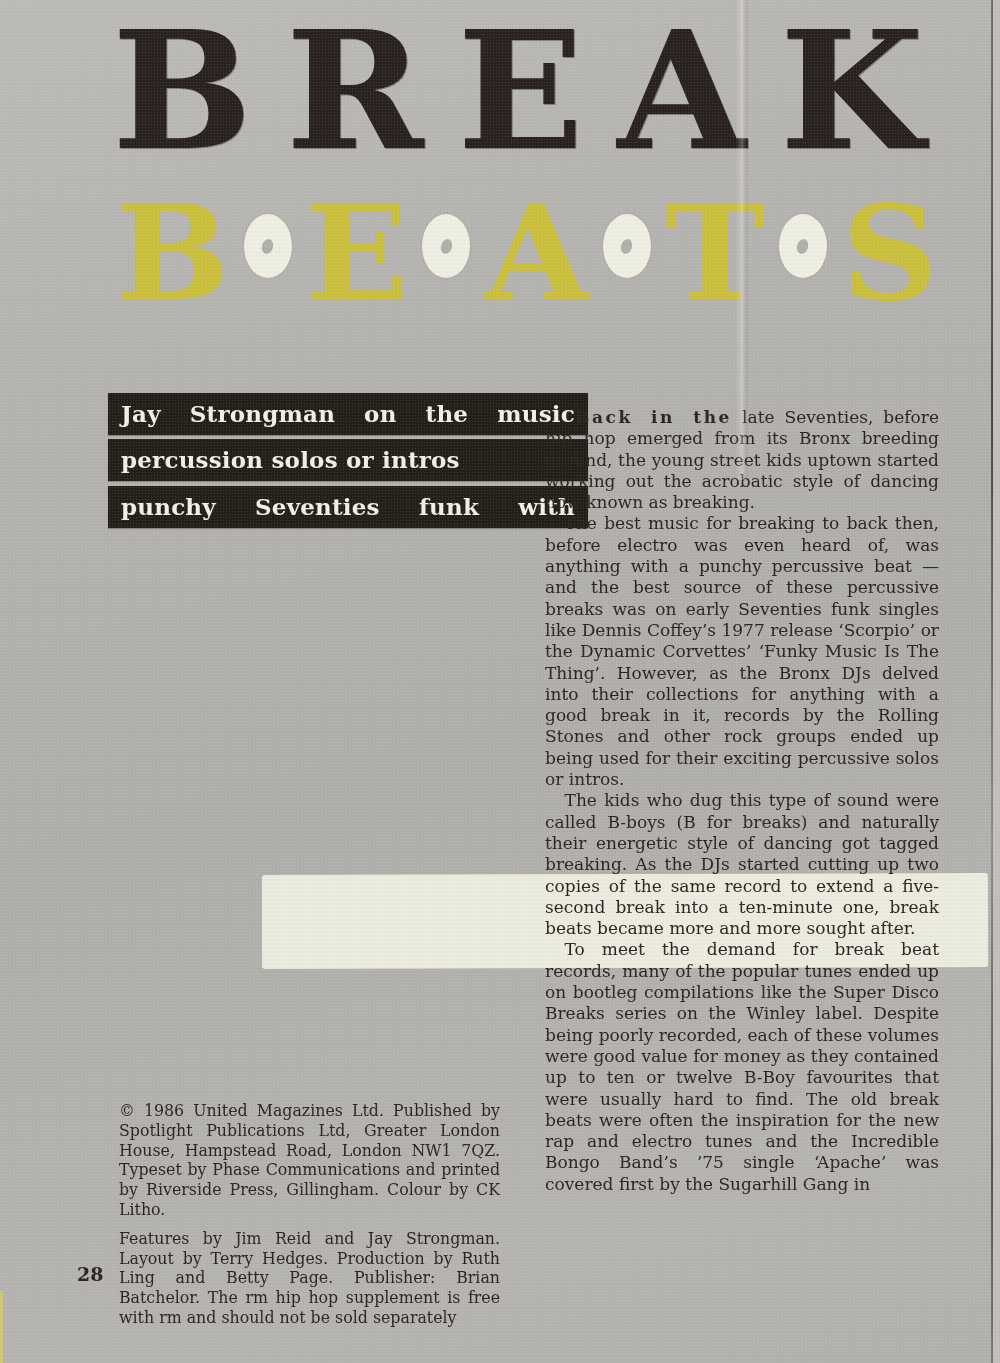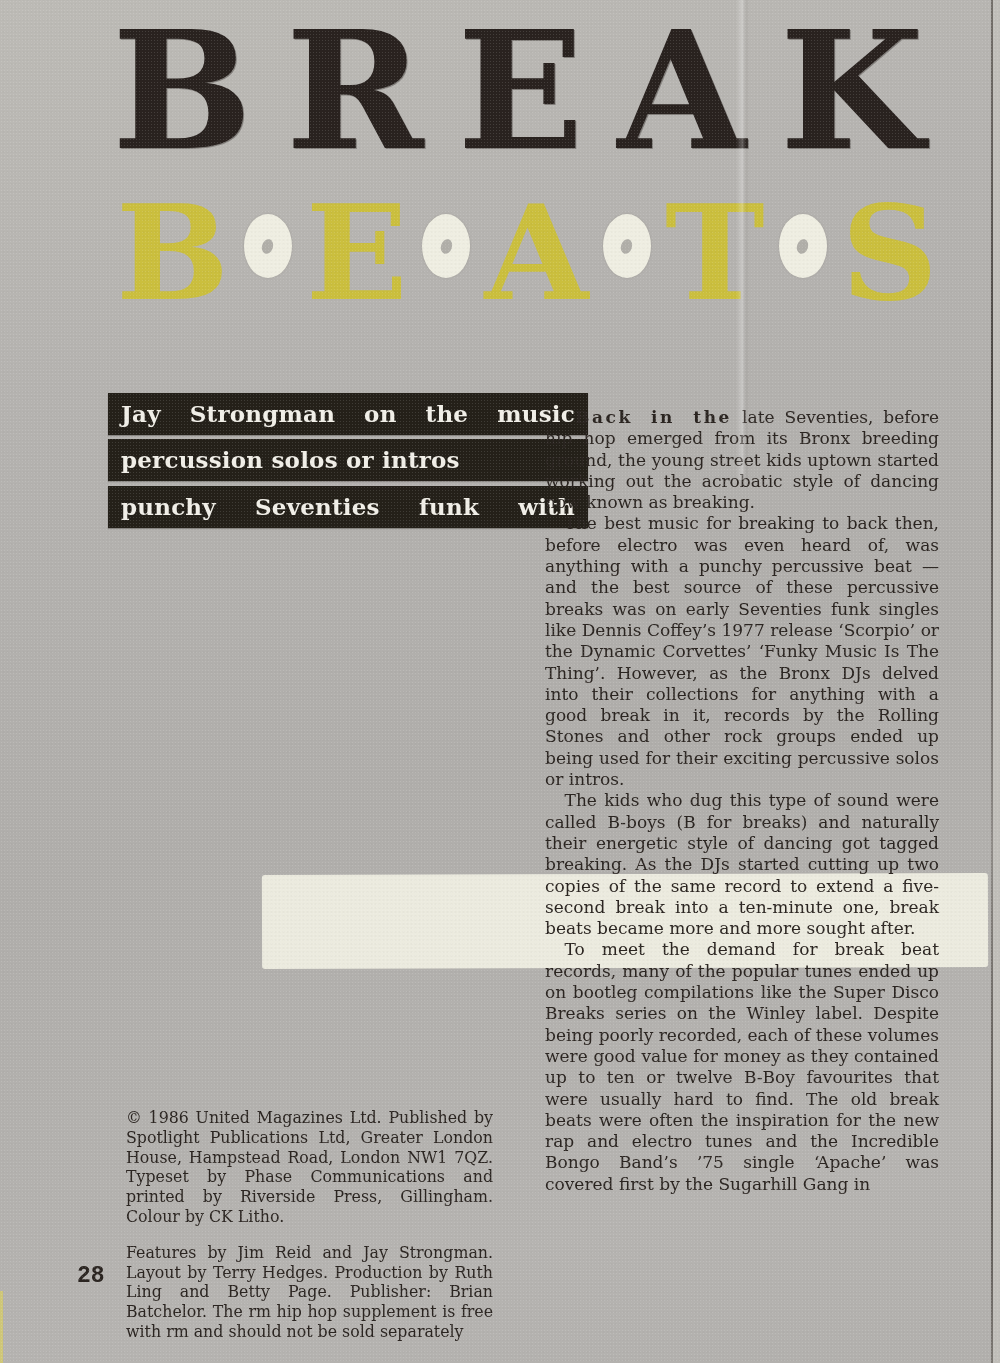--- a/index.html
+++ b/index.html
@@ -94,25 +94,25 @@
   .body-col p{margin:0;}
   .body-col p.ind{text-indent:1.15em;}
   .lead-open{font-weight:bold;letter-spacing:2.6px;word-spacing:5px;margin-left:30px;}
 
   
   .credits{
     position:absolute;left:110px;top:1092px;width:399px;z-index:2;
     font-size:15.8px;line-height:19.8px;color:#2b2521;
     text-align:justify;
   }
-  .credits p{margin:16px;}
+  .credits p{margin:9px;}
   .rm{font-weight:normal;}
   .page-num{
     position:absolute;left:77px;top:1263px;z-index:2;
-    font-weight:bold;font-size:23px;color:#2b2521;font-family:Liberation Mono, monospace;
+    font-weight:bold;font-size:19px;color:#2b2521;
   }
 </style>
 </head>
 <body>
 
 <div class="page">
 
   <div class="break-row">
     <span>B</span>
     <span>R</span>

